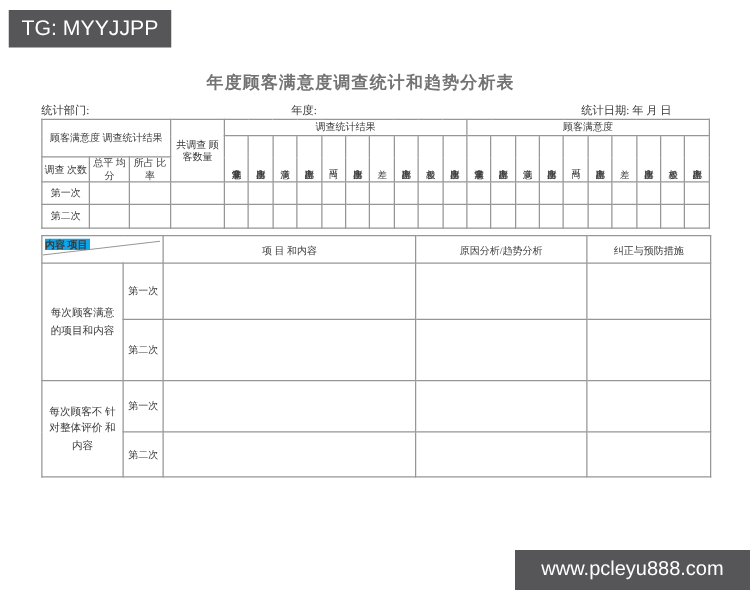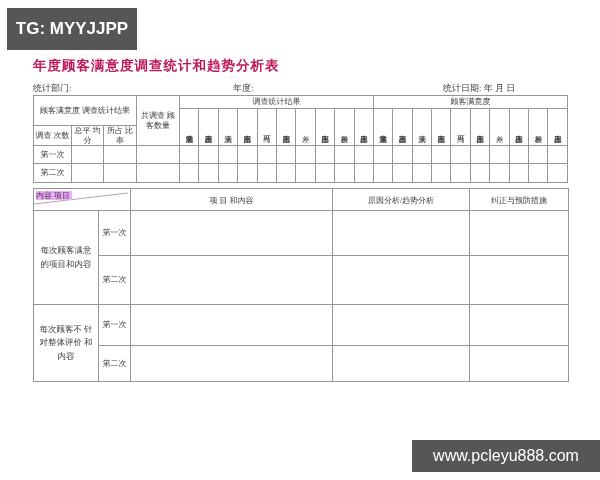--- a/index.html
+++ b/index.html
@@ -6,31 +6,31 @@
   body{
     width:600px;height:480px;position:relative;background:#ffffff;
     font-family:"Liberation Serif","DejaVu Serif",serif;color:#3a3a3a;
     overflow:hidden;
   }
   .badge{
     position:absolute;background:#565659;color:#fff;
     font-family:"Liberation Sans","DejaVu Sans",sans-serif;
     display:flex;align-items:center;justify-content:center;white-space:nowrap;
   }
-  #tg-badge{left:7px;top:8px;width:130px;height:42px;font-size:17px;font-weight:bold;}
+  #tg-badge{left:7px;top:8px;width:130px;height:30px;font-size:17px;}
   #site-badge{left:412px;top:440px;width:188px;height:32px;font-size:16px;}
   .form-title{
-    position:absolute;left:33px;top:57px;width:535px;text-align:left;
-    font-size:13.5px;font-weight:bold;letter-spacing:1px;color:#be185d;
+    position:absolute;left:21px;top:57px;width:535px;text-align:center;
+    font-size:13.5px;font-weight:bold;letter-spacing:1px;color:#737373;
   }
   .meta{position:absolute;left:33px;top:82px;width:535px;height:12px;font-size:9px;text-align:center;}
   .meta span{position:absolute;top:0;white-space:nowrap;}
   .meta .m-dept{left:0;}
   .meta .m-year{left:200px;}
-  .meta .m-date{left:410px;}
+  .meta .m-date{left:432px;}
   table{position:absolute;border-collapse:collapse;table-layout:fixed;width:535px;left:33px;}
   td{
     border:1px solid #969696;padding:0 1px;text-align:center;vertical-align:middle;
     font-size:8px;line-height:1.2;overflow:hidden;color:#3a3a3a;
   }
   
   #t1{top:95px;}
   #t1 tr.r1{height:13px;}
   #t1 tr.r2{height:17px;}
   #t1 tr.r3{height:20px;}
@@ -43,21 +43,21 @@
   }
   
   #t2{top:188px;}
   #t2 tr.h{height:22px;}
   #t2 tr.b1{height:45px;}
   #t2 tr.b2{height:49px;}
   #t2 tr.b3{height:41px;}
   #t2 tr.b4{height:36px;}
   #t2 td.hd{vertical-align:bottom;padding-bottom:4px;margin-left:24px;}
   #t2 td.corner{position:relative;text-align:left;vertical-align:top;padding:2px 0 0 2px;}
-  #t2 td.corner .corner-text{position:relative;background:#f0abfc;padding-right:2px;}
+  #t2 td.corner .corner-text{position:relative;background:#0ea5e9;padding-right:2px;font-weight:bold;}
   #t2 td.glabel{font-size:8.5px;line-height:1.6;padding:12px 2px;}
   .diag{position:absolute;left:0;top:0;}
 </style>
 </head>
 <body>
 
 <div class="badge" id="tg-badge">
   <span>TG: MYYJJPP</span>
 </div>
 

